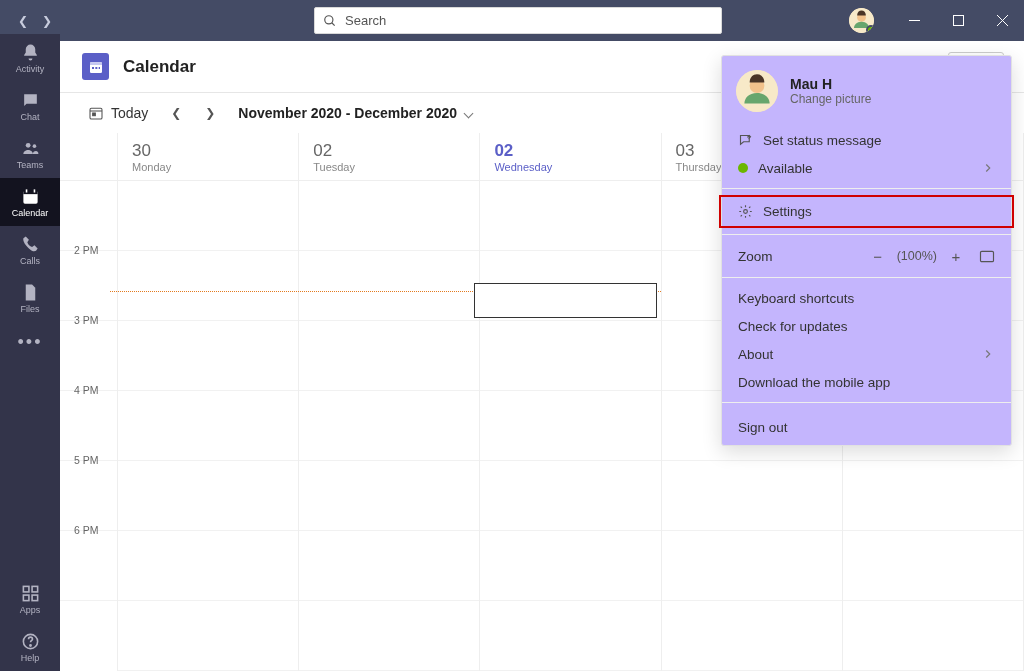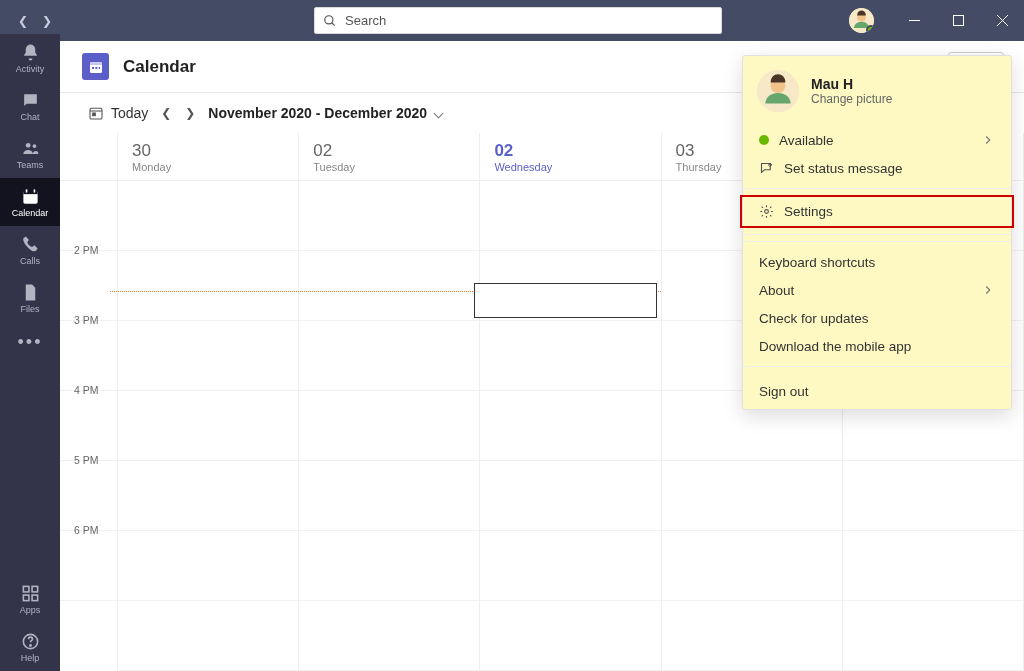--- a/index.html
+++ b/index.html
@@ -53,21 +53,21 @@
   }
   .content-header {
     height:52px; display:flex; align-items:center; padding:0 20px 0 22px; border-bottom:1px solid #e6e6e6;
   }
   .cal-icon-box { width:27px; height:27px; background:#5b5fc7; border-radius:3px; display:flex; align-items:center; justify-content:center; margin-right:14px;}
   .page-title { font-size:17px; font-weight:700; color:#222; }
   .content-header .spacer { flex:1; }
   .meet-btn { height:30px; border:1px solid #ccc; border-radius:3px; padding:0 10px; display:flex; align-items:center; gap:7px; font-size:13px; color:#333; background:#fff; cursor:pointer;}
 
   
-  .cal-toolbar { height:40px; display:flex; align-items:center; padding:0 16px 0 22px; }
+  .cal-toolbar { height:40px; display:flex; align-items:center; padding:0 16px 0 22px; gap:10px; }
   .today-btn { display:flex; align-items:center; gap:7px; font-size:14px; color:#333; cursor:pointer; padding:4px 6px;}
   .arrow-btn { width:24px; height:24px; display:flex; align-items:center; justify-content:center; color:#555; cursor:pointer; font-size:12px;}
   .date-range { font-weight:700; font-size:14px; color:#222; margin-left:6px; display:flex; align-items:center; gap:8px; cursor:pointer;}
 
   
   .cal-wrap { flex:1; display:flex; overflow:hidden; }
   .time-gutter { width:58px; border-right:1px solid #eee; }
   .day-cols { flex:1; display:flex; position:relative; }
   .day-col { flex:1; border-right:1px solid #eee; }
   .day-head { height:48px; padding:8px 10px 4px 14px; border-bottom:1px solid #eee; }
@@ -83,22 +83,22 @@
   
   .now-line {
     position:absolute; left:50px; right:363px;
     border-top:1px dotted #e37a1f; z-index:2;
   }
   .now-line-solid { position:absolute; border-top:1px solid #e37a1f; z-index:3; }
   .now-box { position:absolute; border:1px solid #333; background:#fff; z-index:4; }
 
   
   .profile-menu {
-    position:absolute; top:55px; right:12px; width:270px;
-    background:#fef9c3; border:1px solid #e1e1e1; border-radius:3px;
+    position:absolute; top:55px; right:12px; width:291px;
+    background:#c4b5fd; border:1px solid #e1e1e1; border-radius:3px;
     box-shadow:0 6px 20px rgba(0,0,0,0.14);
     z-index:100;
     font-size:13.5px; color:#333;
   }
   .pm-header { display:flex; padding:14px 16px 14px 14px; gap:12px; align-items:center;}
   .pm-avatar { width:42px; height:42px; border-radius:50%; background:#f3e3c4; overflow:hidden;}
   .pm-avatar svg{width:100%;height:100%;}
   .pm-name { font-weight:600; font-size:14px; color:#222;}
   .pm-sub { font-size:12px; color:#666; cursor:pointer;}
   .pm-row { display:flex; align-items:center; height:28px; padding:0 16px; gap:10px; cursor:pointer;}
@@ -368,59 +368,69 @@
           <circle cx="20" cy="15" r="7" fill="#f2c28b"></circle>
           <path d="M20 22c-8 0-12 5-12 10h24c0-5-4-10-12-10z" fill="#67a66d"></path>
           <path d="M13 12c0-5 3-8 7-8s7 3 7 8" fill="#4a3526"></path>
         </svg>
     </div>
     <div>
       <div class="pm-name">Mau H</div>
       <div class="pm-sub">Change picture</div>
     </div>
   </div>
+  <div class="pm-row">
+    <svg width="15" height="15" viewBox="0 0 24 24" fill="none" stroke="#555" stroke-width="1.8">
+        <path d="M4 4h14v10H9l-5 4V4z"></path>
+        <path d="M15 7l3-3 2 2-3 3"></path>
+      </svg>
+    <span>Set status message</span>
+  </div>
   <div class="pm-row with-chevron">
     <span class="status-dot"></span>
     <span>Available</span>
     <svg class="chev" width="14" height="14" viewBox="0 0 24 24" fill="none" stroke="#777" stroke-width="2" style="margin-left:auto;">
         <polyline points="9 6 15 12 9 18"></polyline>
       </svg>
-  </div>
-  <div class="pm-row">
-    <svg width="15" height="15" viewBox="0 0 24 24" fill="none" stroke="#555" stroke-width="1.8">
-        <path d="M4 4h14v10H9l-5 4V4z"></path>
-        <path d="M15 7l3-3 2 2-3 3"></path>
-      </svg>
-    <span>Set status message</span>
   </div>
   <div class="pm-sep"></div>
   <div style="position:relative;">
     <div class="pm-row" style="height:33px;">
       <svg width="15" height="15" viewBox="0 0 24 24" fill="none" stroke="#555" stroke-width="1.8">
           <circle cx="12" cy="12" r="3"></circle>
           <path d="M12 2v3M12 19v3M4.2 4.2l2.1 2.1M17.7 17.7l2.1 2.1M2 12h3M19 12h3M4.2 19.8l2.1-2.1M17.7 6.3l2.1-2.1"></path>
         </svg>
       <span>Settings</span>
     </div>
     <div class="pm-highlight" style="top:0;"></div>
   </div>
   <div class="pm-sep"></div>
+  <div class="pm-zoom">
+    <span>Zoom</span>
+    <span style="flex:1"></span>
+    <span class="zoom-btn">−</span>
+    <span style="font-size:12.5px;color:#555;">(100%)</span>
+    <span class="zoom-btn">+</span>
+    <svg width="16" height="13" viewBox="0 0 24 20" fill="none" stroke="#555" stroke-width="1.8" style="cursor:pointer;margin-left:4px;">
+        <rect x="2" y="2" width="20" height="16" rx="2"></rect>
+      </svg>
+  </div>
   <div class="pm-sep"></div>
   <div class="pm-row">
     <span>Keyboard shortcuts</span>
+  </div>
+  <div class="pm-row">
+    <span>Check for updates</span>
   </div>
   <div class="pm-row with-chevron">
     <span>About</span>
     <svg class="chev" width="14" height="14" viewBox="0 0 24 24" fill="none" stroke="#777" stroke-width="2" style="margin-left:auto;">
         <polyline points="9 6 15 12 9 18"></polyline>
       </svg>
   </div>
   <div class="pm-row">
-    <span>Check for updates</span>
-  </div>
-  <div class="pm-row">
     <span>Download the mobile app</span>
   </div>
   <div class="pm-sep"></div>
   <div class="pm-row" style="height:36px;">
     <span>Sign out</span>
   </div>
 </div>
 
 </body></html>

